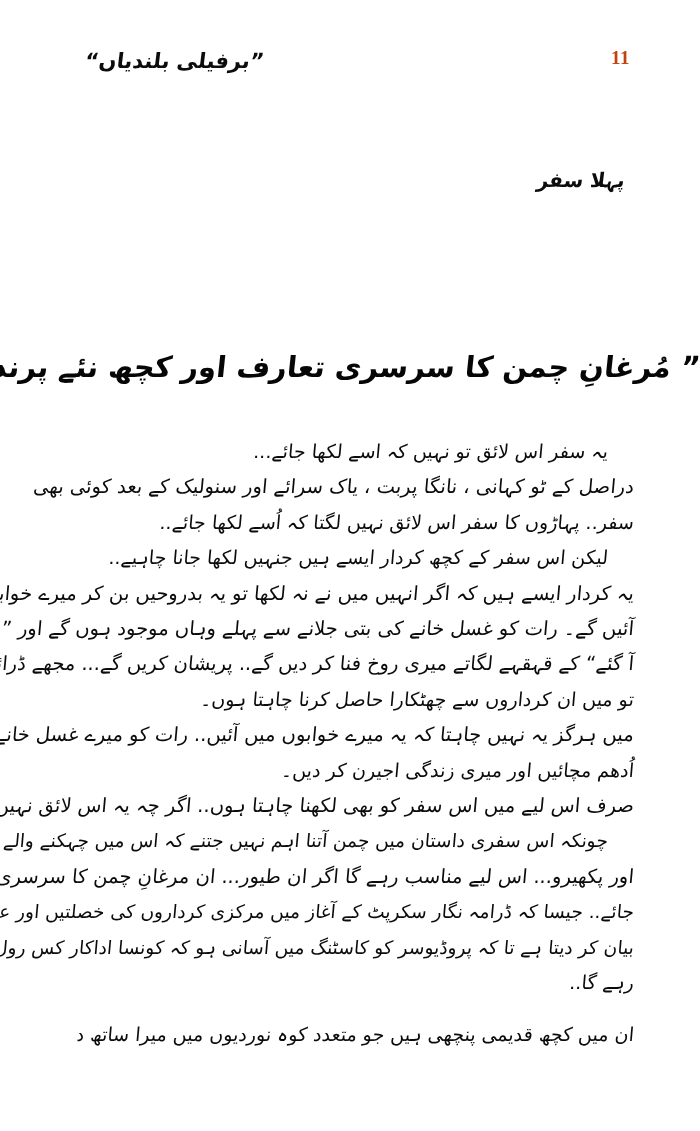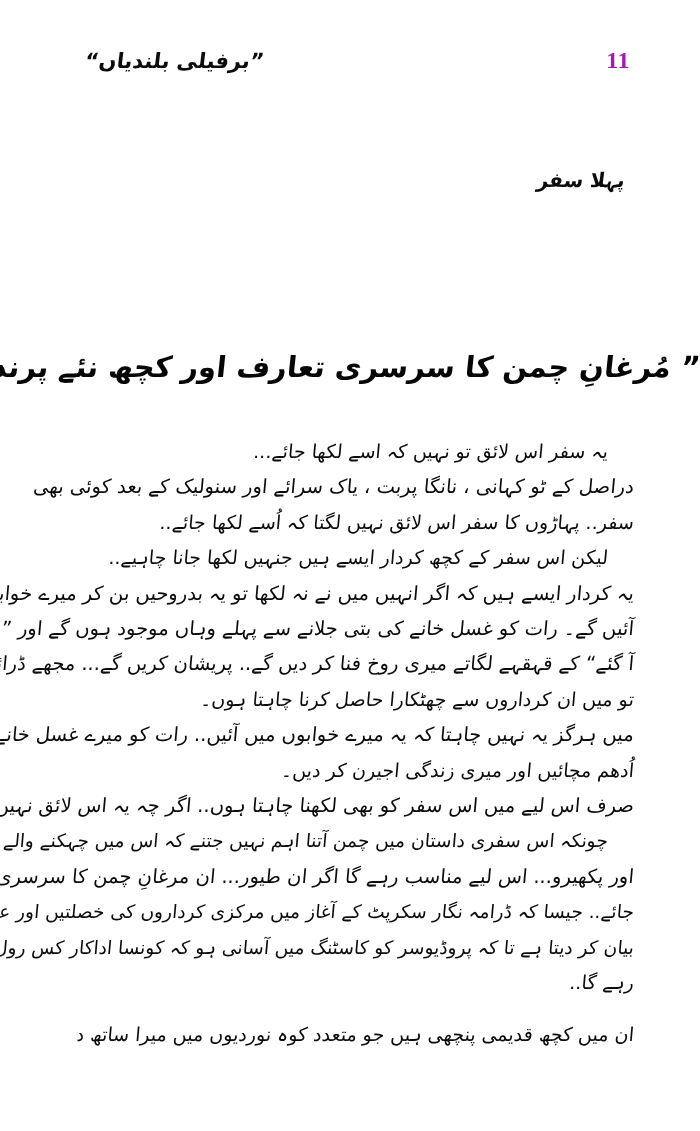--- a/index.html
+++ b/index.html
@@ -26,24 +26,24 @@
     right: 70px;
     height: 46px;
     display: flex;
     flex-direction: row;
     align-items: flex-start;
     justify-content: space-between;
   }
 
   .folio {
     font-family: "Liberation Serif", "DejaVu Serif", serif;
-    font-size: 24px;
+    font-size: 19px;
     font-weight: 700;
     letter-spacing: 0.5px;
-    color: #a21caf;
+    color: #c2410c;
     line-height: 1;
     direction: ltr;
     order: 1;
   }
 
   .book-title {
     direction: rtl;
     font-family: "DejaVu Sans", sans-serif;
     font-size: 21px;
     font-weight: 600;

